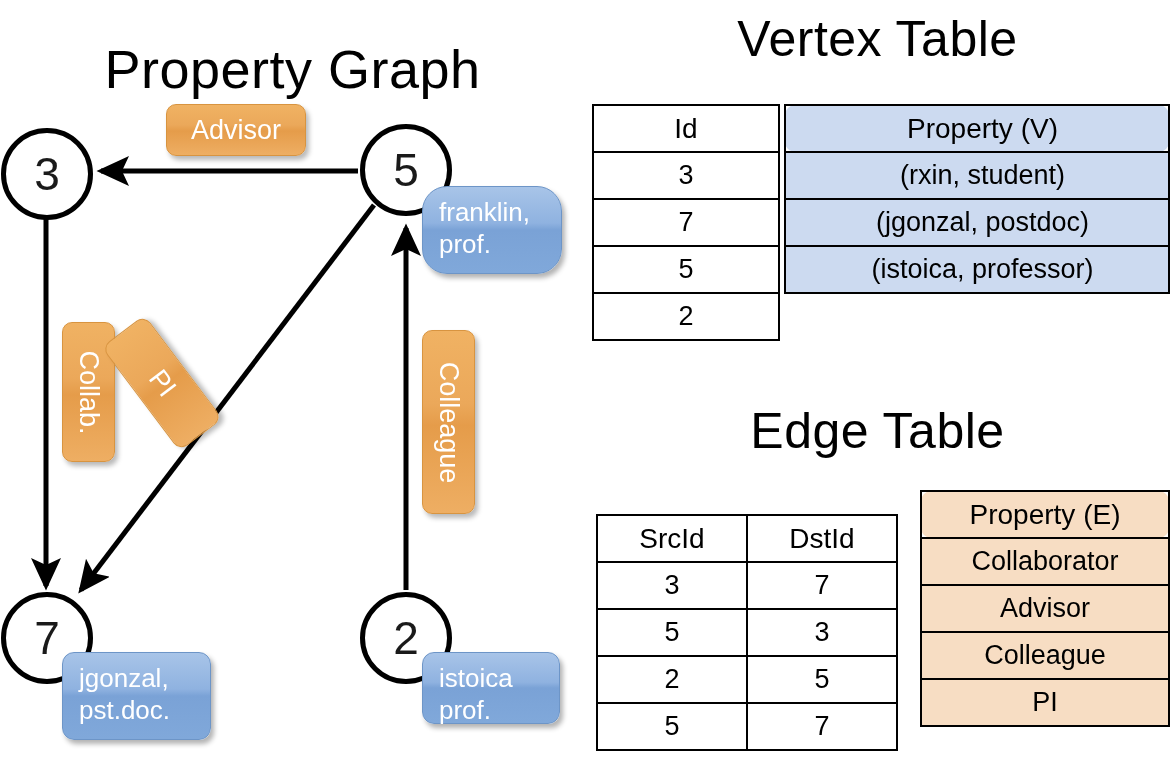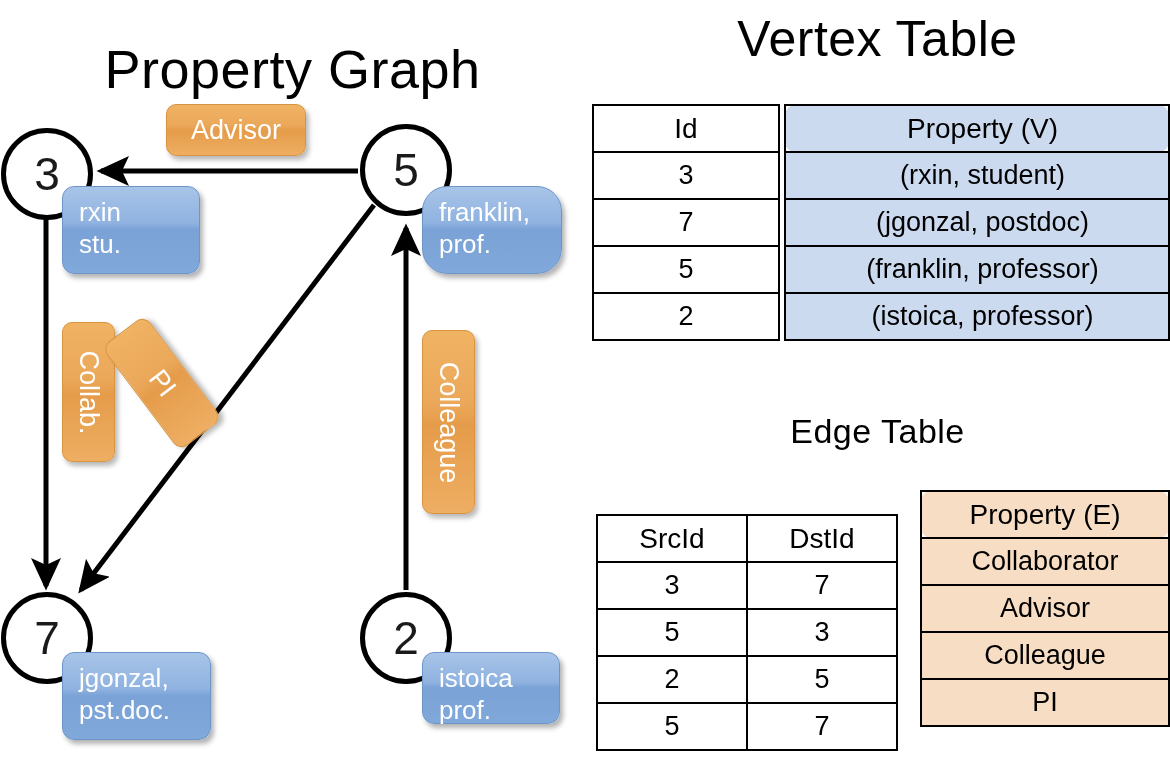--- a/index.html
+++ b/index.html
@@ -39,21 +39,21 @@
     width: 585px;
     text-align: center;
     font-size: 50px;
     line-height: 62px;
   }
   #title-edge-table {
     left: 585px;
     top: 400px;
     width: 585px;
     text-align: center;
-    font-size: 34px;
+    font-size: 50px;
     line-height: 62px;
   }
 
   
   #graph-panel {
     position: absolute;
     left: 0;
     top: 0;
     width: 585px;
     height: 760px;
@@ -234,24 +234,20 @@
   <div class="node" id="node-5">
     <span>5</span>
   </div>
   <div class="node" id="node-7">
     <span>7</span>
   </div>
   <div class="node" id="node-2">
     <span>2</span>
   </div>
 
-  <div class="prop-box" id="prop-rxin">
-    <div>rxin</div>
-    <div>stu.</div>
-  </div>
   <div class="prop-box" id="prop-franklin">
     <div>franklin,</div>
     <div>prof.</div>
   </div>
   <div class="prop-box" id="prop-jgonzal">
     <div>jgonzal,</div>
     <div>pst.doc.</div>
   </div>
   <div class="prop-box" id="prop-istoica">
     <div>istoica</div>
@@ -302,23 +298,20 @@
     </tr>
   </thead>
   <tbody>
     <tr>
       <td>(rxin, student)</td>
     </tr>
     <tr>
       <td>(jgonzal, postdoc)</td>
     </tr>
     <tr>
-      <td>(franklin, professor)</td>
-    </tr>
-    <tr>
       <td>(istoica, professor)</td>
     </tr>
   </tbody>
 </table>
 
 <table class="data-table" id="edge-table-ids">
   <thead>
     <tr>
       <th>SrcId</th>
       <th>DstId</th>

